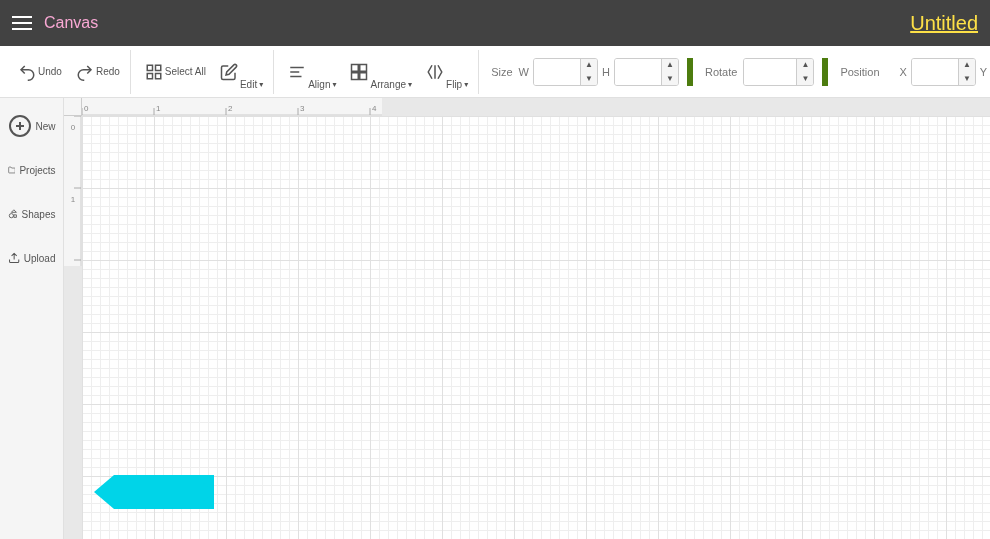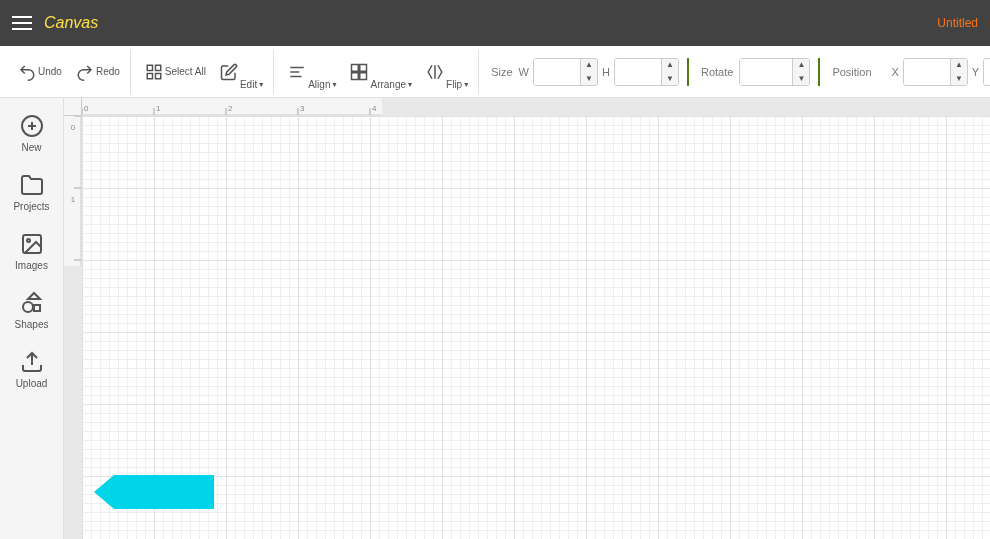--- a/index.html
+++ b/index.html
@@ -11,22 +11,22 @@
       align-items: center;
       background: #424242;
       height: 46px;
       padding: 0 12px;
       color: white;
       justify-content: space-between;
     }
     .header-left { display: flex; align-items: center; gap: 12px; }
     .hamburger-icon { display: flex; flex-direction: column; gap: 4px; cursor: pointer; }
     .hamburger-icon span { display: block; width: 20px; height: 2px; background: white; }
-    .header-title { font-size: 16px; font-weight: 500; color: #fde047; font-style: italic; }
-    .header-right { font-size: 12px; color: #f97316; }
+    .header-title { font-size: 16px; font-weight: 500; color: #f9a8d4; }
+    .header-right { font-size: 20px; color: #fde047; text-decoration: underline; }
 
     
     .toolbar {
       display: flex;
       align-items: center;
       background: white;
       height: 52px;
       border-bottom: 1px solid #e0e0e0;
       padding: 0 8px;
       gap: 4px;
@@ -61,21 +61,21 @@
       display: flex;
       align-items: center;
       gap: 2px;
       margin-top: 25px;
     }
     .toolbar-field-group {
       display: flex;
       align-items: center;
       gap: 6px;
       padding: 0 8px;
-      border-right: 2px solid #4d7c0f;
+      border-right: 6px solid #4d7c0f;
     }
     .toolbar-field-group:last-child { border-right: none; gap: 20px; }
     .field-label { font-size: 11px; color: #777; }
     .field-input-wrap {
       display: flex;
       align-items: center;
       border: 1px solid #ccc;
       border-radius: 3px;
       overflow: hidden;
       height: 28px;
@@ -121,21 +121,21 @@
       background: #f5f5f5;
       border-right: 1px solid #e0e0e0;
       display: flex;
       flex-direction: column;
       align-items: center;
       padding: 8px 0;
       gap: 4px;
     }
     .sidebar-item {
       display: flex;
-      flex-direction: column;
+      flex-direction: row;
       align-items: center;
       justify-content: center;
       width: 56px;
       padding: 8px 4px;
       cursor: pointer;
       border-radius: 6px;
       color: #555;
       gap: 4px;
     }
     .sidebar-item svg { width: 24px; height: 24px; }
@@ -366,28 +366,20 @@
     </div>
 
 
     <div class="sidebar-item">
       <svg viewBox="0 0 24 24" fill="none" stroke="#555" stroke-width="2">
         <path d="M22 19a2 2 0 01-2 2H4a2 2 0 01-2-2V5a2 2 0 012-2h5l2 3h9a2 2 0 012 2z"></path>
       </svg>
       <span class="sidebar-item-label">Projects</span>
     </div>
 
-    <div class="sidebar-item">
-      <svg viewBox="0 0 24 24" fill="none" stroke="#555" stroke-width="2">
-        <rect x="3" y="3" width="18" height="18" rx="2" ry="2"></rect>
-        <circle cx="8.5" cy="8.5" r="1.5"></circle>
-        <polyline points="21 15 16 10 5 21"></polyline>
-      </svg>
-      <span class="sidebar-item-label">Images</span>
-    </div>
 
 
     <div class="sidebar-item">
       <svg viewBox="0 0 24 24" fill="none" stroke="#555" stroke-width="2">
         <circle cx="8" cy="16" r="5"></circle>
         <path d="M20 8L14 2 8 8z"></path>
         <path d="M14 14h6v6h-6z"></path>
       </svg>
       <span class="sidebar-item-label">Shapes</span>
     </div>

